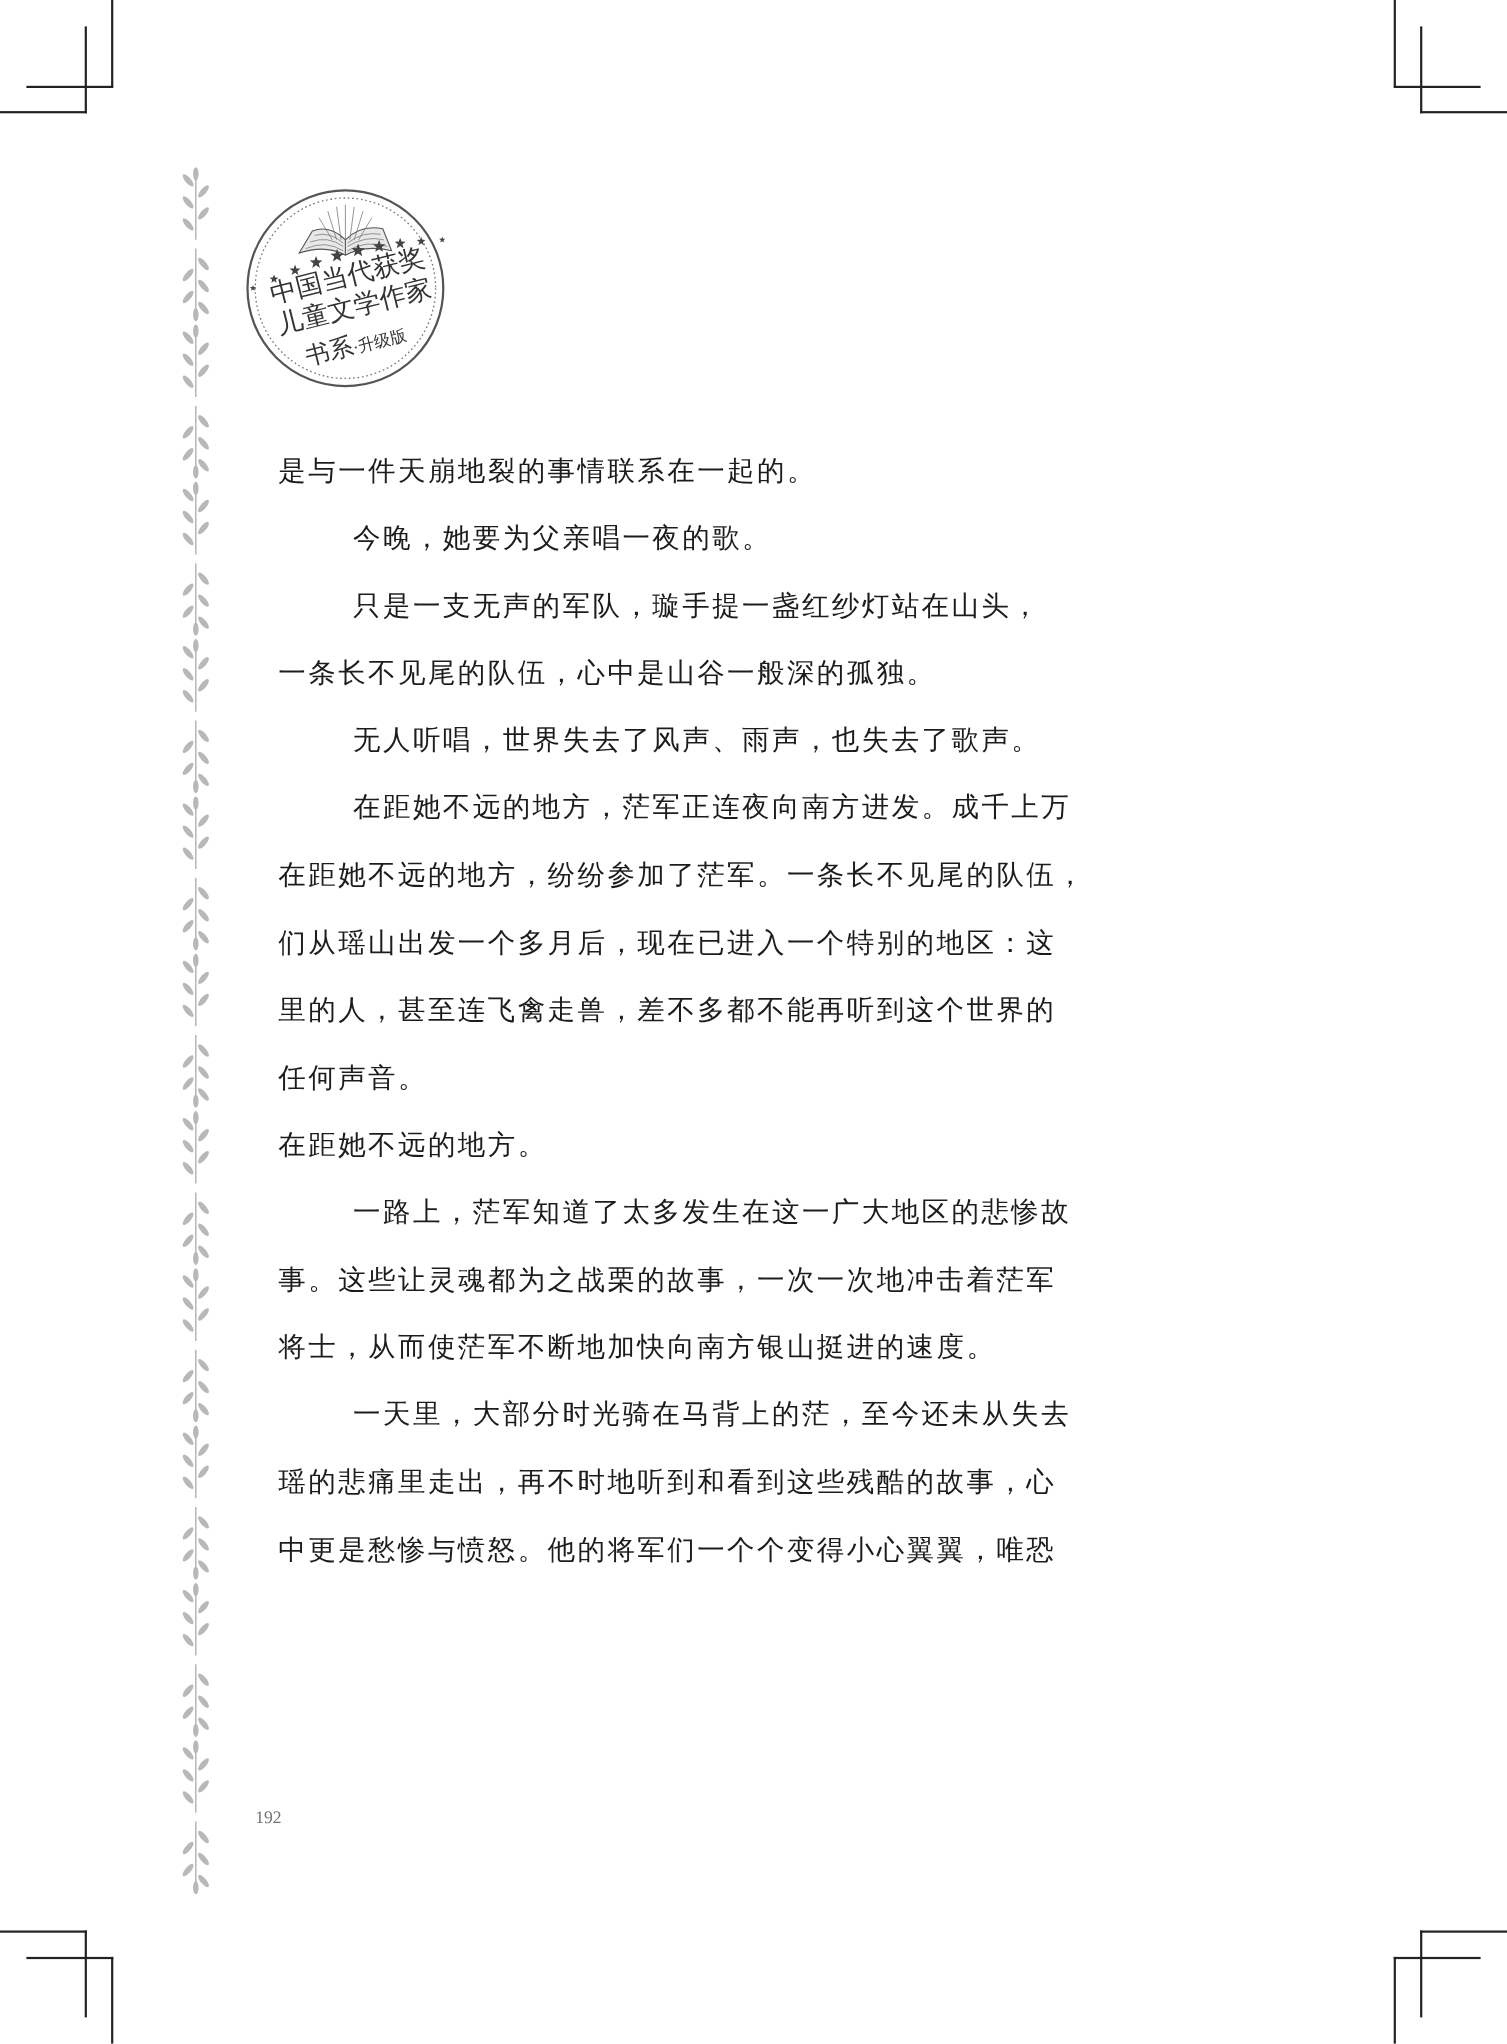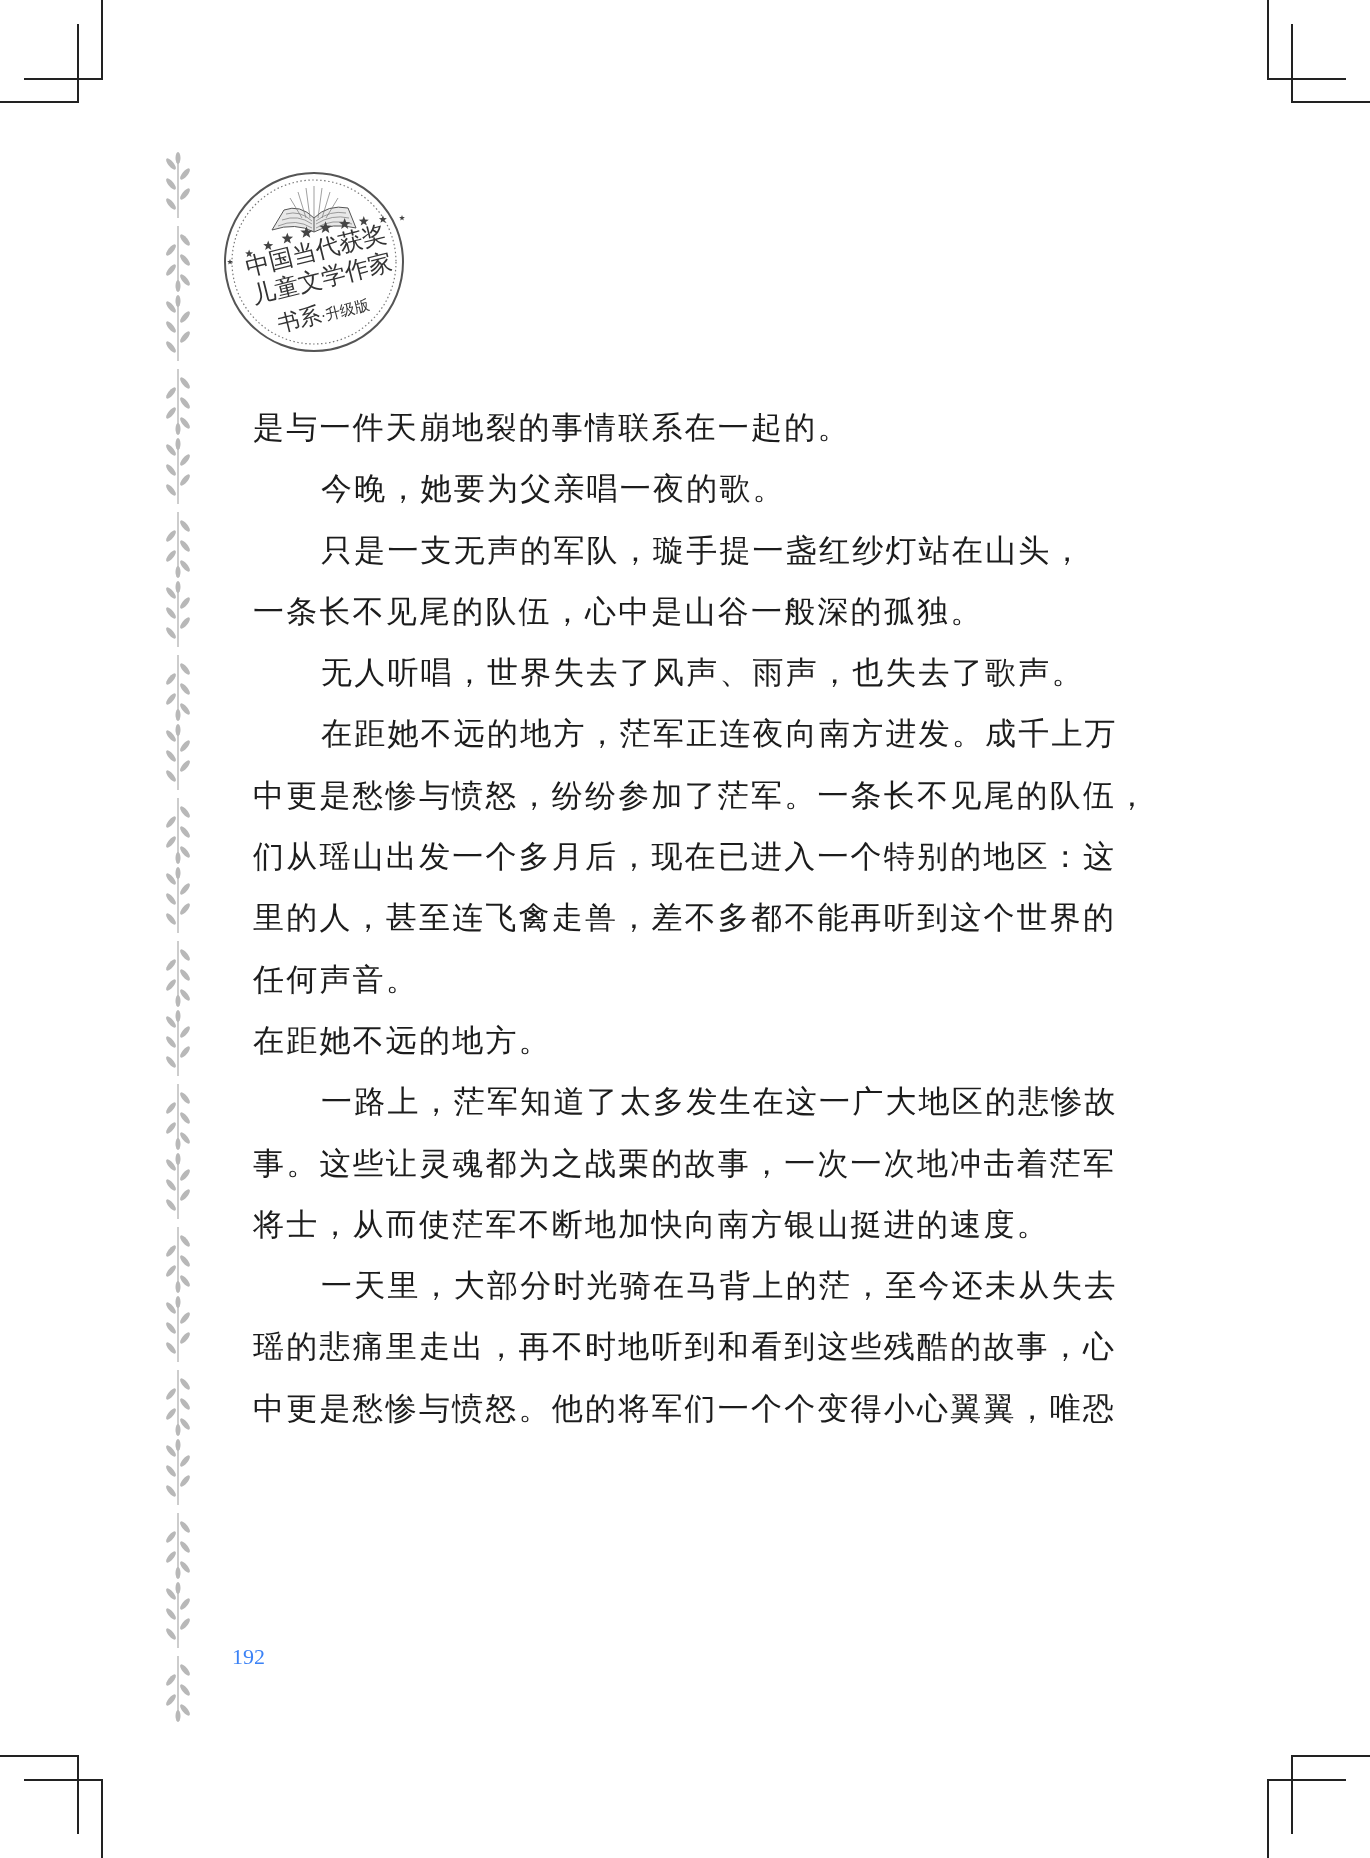--- a/index.html
+++ b/index.html
@@ -35,32 +35,32 @@
       transform-origin: left center;
     }
     .text-block {
       position: absolute;
       left: 253px; top: 397px;
       width: 852px;
     }
     .line {
       height: 61.3px;
       line-height: 61.3px;
-      font-size: 31px;
+      font-size: 25px;
       letter-spacing: 2.2px;
       white-space: nowrap;
       color: #1c1c1c;
     }
     .line.indent { padding-left: 68px; }
     .page-number {
       position: absolute;
       left: 232px; top: 1644px;
       font-family: "Liberation Serif", "DejaVu Serif", serif;
-      font-size: 22px;
-      color: #3b82f6;
+      font-size: 16px;
+      color: #737373;
     }
   </style>
 </head>
 <body>
 
 <div>
 
   <div class="crop" style="left:101px;top:0;width:2px;height:79px;"></div>
   <div class="crop" style="left:24px;top:78px;width:79px;height:2px;"></div>
   <div class="crop" style="left:77px;top:24px;width:2px;height:79px;"></div>
@@ -374,21 +374,21 @@
   </div>
 </div>
 
 <div class="text-block" id="text-block">
     <div class="line">是与一件天崩地裂的事情联系在一起的。</div>
     <div class="line indent">今晚，她要为父亲唱一夜的歌。</div>
     <div class="line indent">只是一支无声的军队，璇手提一盏红纱灯站在山头，</div>
     <div class="line">一条长不见尾的队伍，心中是山谷一般深的孤独。</div>
     <div class="line indent">无人听唱，世界失去了风声、雨声，也失去了歌声。</div>
     <div class="line indent">在距她不远的地方，茫军正连夜向南方进发。成千上万</div>
-    <div class="line">中更是愁惨与愤怒，纷纷参加了茫军。一条长不见尾的队伍，</div>
+    <div class="line">在距她不远的地方，纷纷参加了茫军。一条长不见尾的队伍，</div>
     <div class="line">们从瑶山出发一个多月后，现在已进入一个特别的地区：这</div>
     <div class="line">里的人，甚至连飞禽走兽，差不多都不能再听到这个世界的</div>
     <div class="line">任何声音。</div>
     <div class="line">在距她不远的地方。</div>
     <div class="line indent">一路上，茫军知道了太多发生在这一广大地区的悲惨故</div>
     <div class="line">事。这些让灵魂都为之战栗的故事，一次一次地冲击着茫军</div>
     <div class="line">将士，从而使茫军不断地加快向南方银山挺进的速度。</div>
     <div class="line indent">一天里，大部分时光骑在马背上的茫，至今还未从失去</div>
     <div class="line">瑶的悲痛里走出，再不时地听到和看到这些残酷的故事，心</div>
     <div class="line">中更是愁惨与愤怒。他的将军们一个个变得小心翼翼，唯恐</div>

